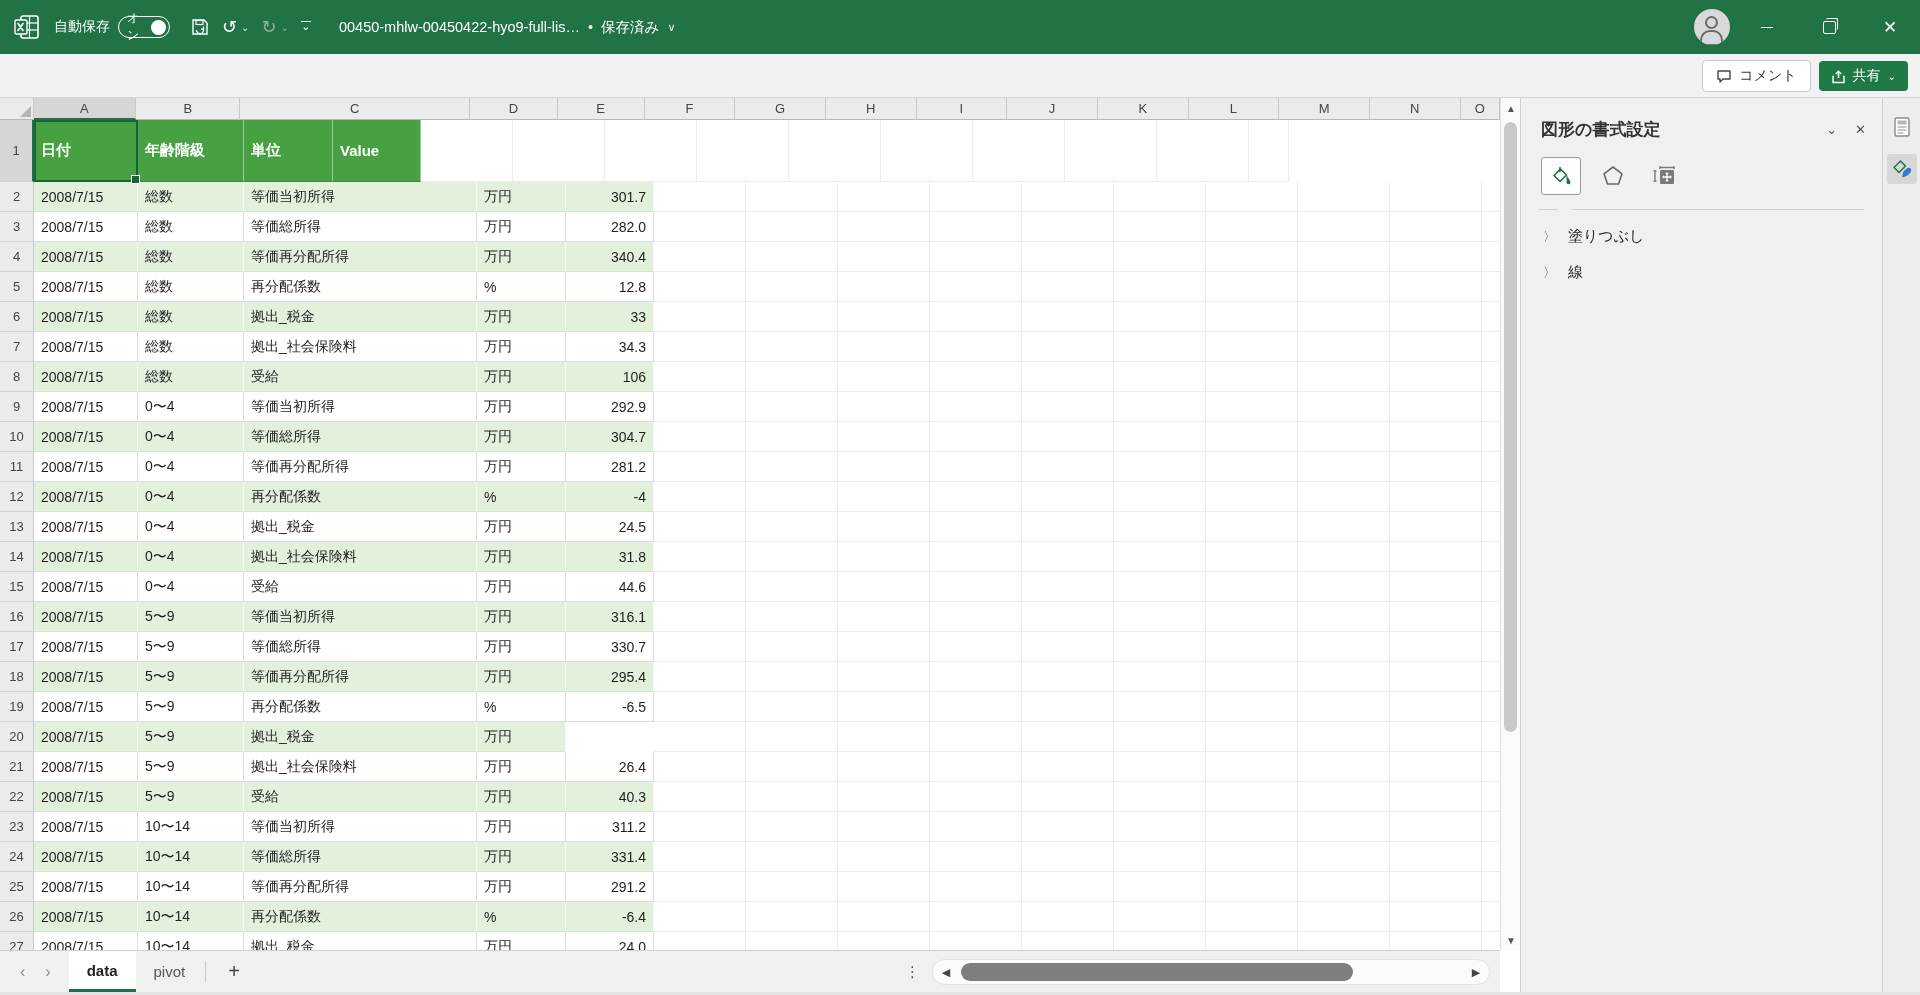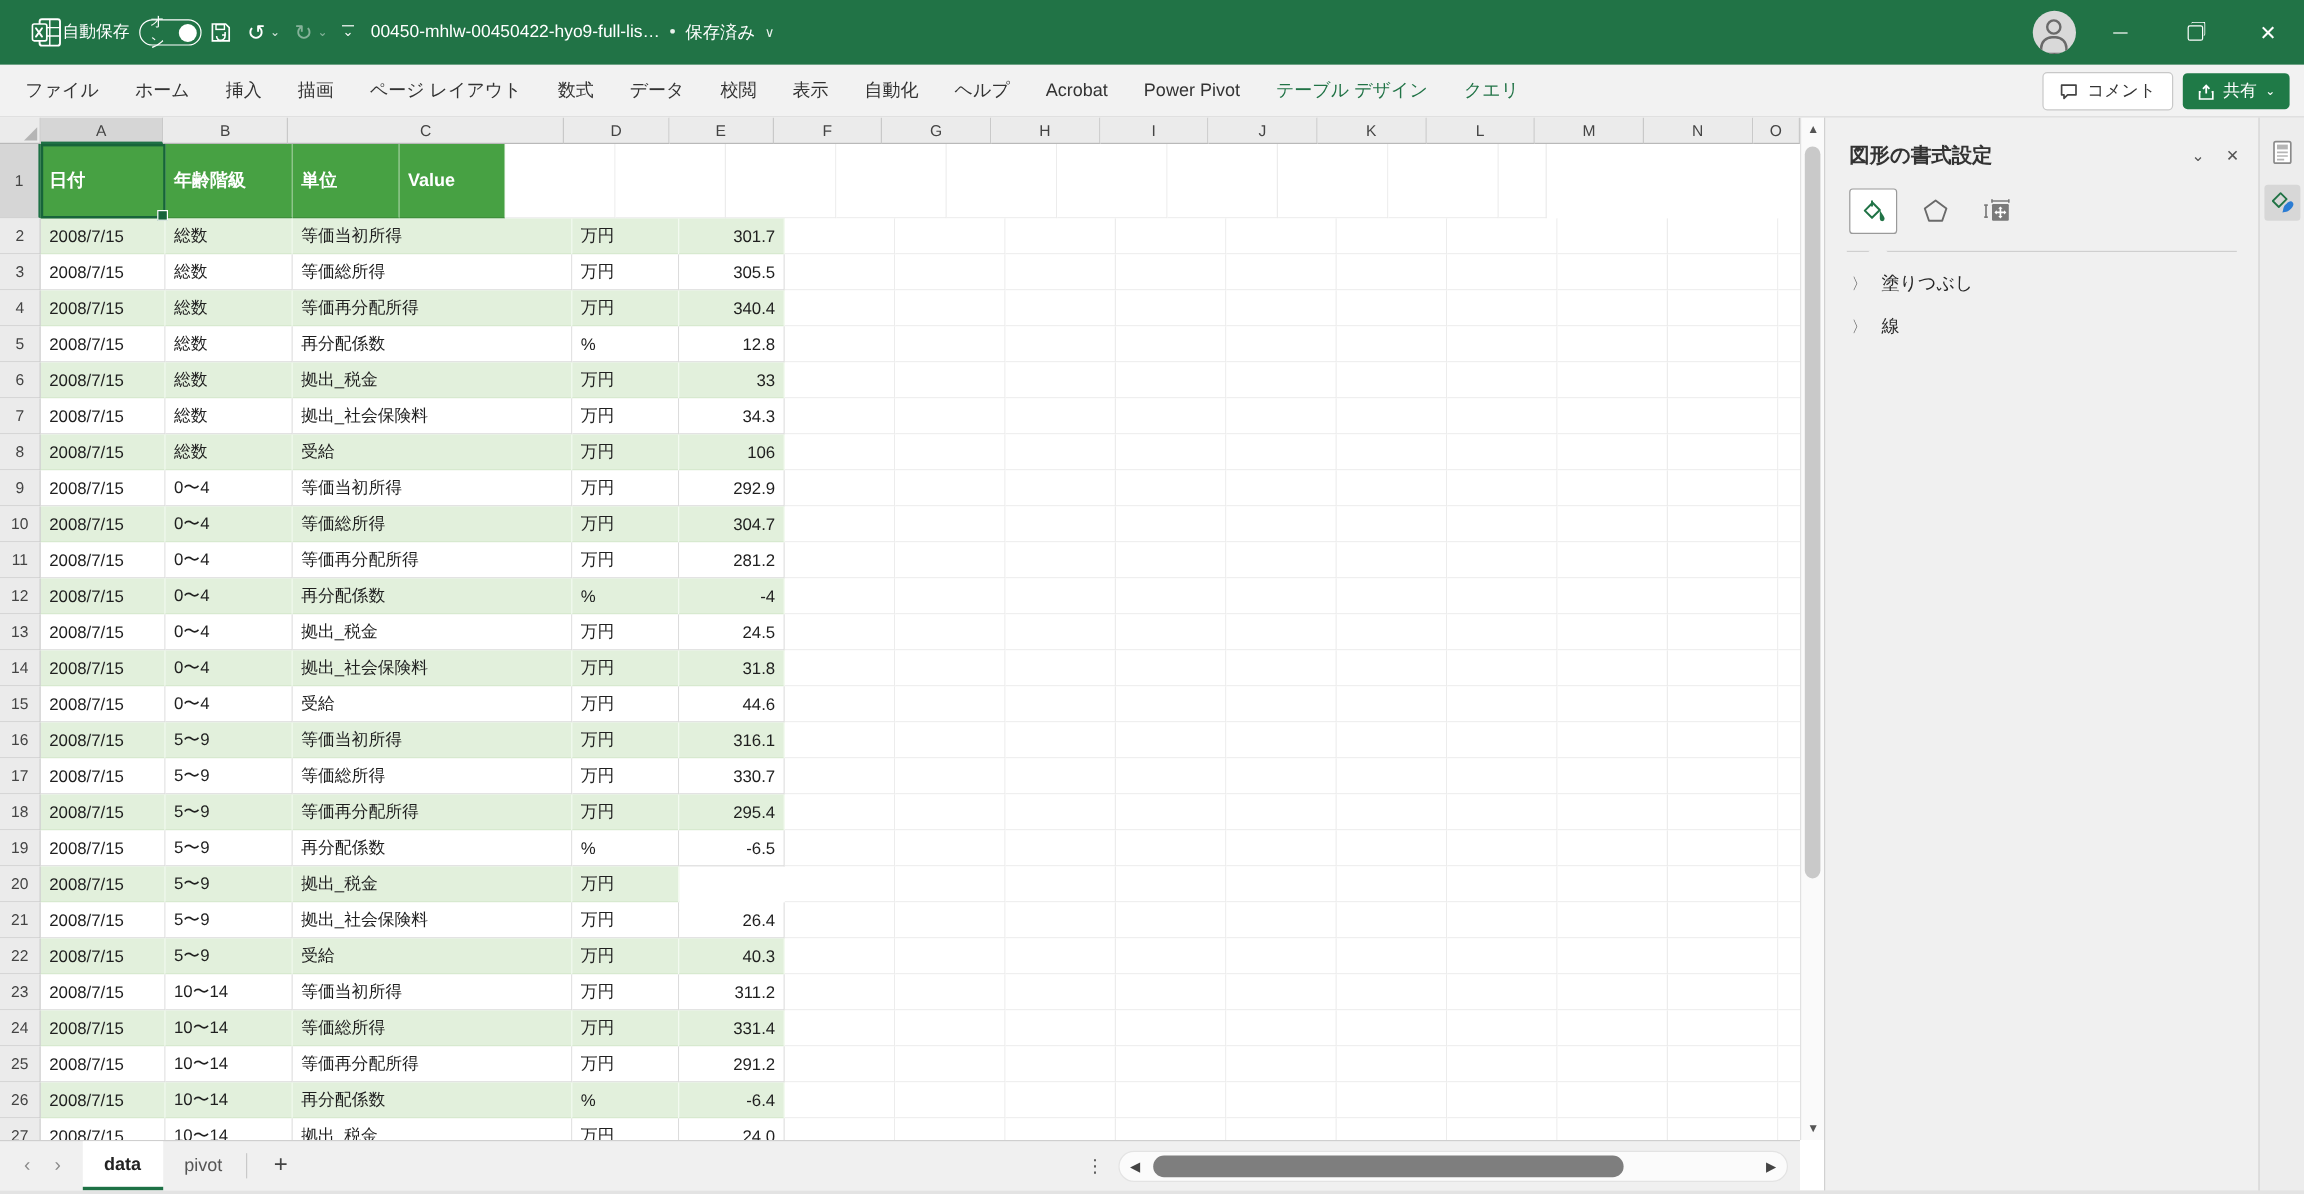--- a/index.html
+++ b/index.html
@@ -3,21 +3,21 @@
 <meta charset="utf-8">
 <style>
   html,body{margin:0;padding:0;}
   body{
     width:1920px;height:995px;position:relative;overflow:hidden;background:#fff;
     font-family:"Liberation Sans","DejaVu Sans",sans-serif;
     -webkit-font-smoothing:antialiased;
   }
   
   .titlebar{position:absolute;left:0;top:0;width:1920px;height:54px;background:#217346;color:#fff;display:flex;align-items:center;}
-  .tb-left{display:flex;align-items:center;padding-left:14px;margin-left:12px;}
+  .tb-left{display:flex;align-items:center;gap:14px;padding-left:14px;}
   .xl-icon{width:26px;height:26px;flex:0 0 auto;}
   .autosave{display:flex;align-items:center;gap:8px;font-size:14px;}
   .toggle{width:52px;height:22px;border:1.5px solid #fff;border-radius:12px;display:flex;align-items:center;justify-content:space-between;padding:0 3px 0 8px;box-sizing:border-box;cursor:pointer;}
   .toggle .knob{width:15px;height:15px;border-radius:50%;background:#fff;}
   .toggle .on-label{font-size:12px;color:#fff;}
   .qat{display:flex;align-items:center;gap:12px;margin-left:6px;}
   .qat .ico{font-size:18px;line-height:1;cursor:pointer;}
   .qat .dim{opacity:.45;}
   .mini-caret{font-size:10px;opacity:.8;margin-left:-8px;}
   .qat-custom{display:flex;flex-direction:column;align-items:center;cursor:pointer;}
@@ -157,37 +157,20 @@
     </div>
   <div class="winbtn btn-restore">
       <span class="glyph-restore"></span>
     </div>
   <div class="winbtn btn-close">
       <span class="glyph-close">✕</span>
     </div>
 </div>
 
 <div class="ribbon">
-  <div class="rtabs">
-      <div class="rtab">ファイル</div>
-      <div class="rtab">ホーム</div>
-      <div class="rtab">挿入</div>
-      <div class="rtab">描画</div>
-      <div class="rtab">ページ レイアウト</div>
-      <div class="rtab">数式</div>
-      <div class="rtab">データ</div>
-      <div class="rtab">校閲</div>
-      <div class="rtab">表示</div>
-      <div class="rtab">自動化</div>
-      <div class="rtab">ヘルプ</div>
-      <div class="rtab">Acrobat</div>
-      <div class="rtab">Power Pivot</div>
-      <div class="rtab ctx">テーブル デザイン</div>
-      <div class="rtab ctx">クエリ</div>
-    </div>
   <div class="ribbon-right">
     <div class="btn-comments">
       <svg width="16" height="15" viewBox="0 0 16 15">
         <path d="M2 2h12v8H7l-3 3v-3H2z" fill="none" stroke="#444" stroke-width="1.4" stroke-linejoin="round"></path>
       </svg>
       <span>コメント</span>
     </div>
     <div class="btn-share">
       <svg width="15" height="15" viewBox="0 0 15 15">
         <path d="M7.5 9V2.5" stroke="#fff" stroke-width="1.5" fill="none"></path>
@@ -255,21 +238,21 @@
         <div class="cell plain" style="width: 92px;"></div>
         <div class="cell plain" style="width: 92px;"></div>
         <div class="cell plain" style="width: 40px;"></div>
       </div>
       <div class="row">
         <div class="rowhdr">3</div>
         <div class="cell " style="width: 104px;">2008/7/15</div>
         <div class="cell " style="width: 106px;">総数</div>
         <div class="cell " style="width: 233px;">等価総所得</div>
         <div class="cell " style="width: 89px;">万円</div>
-        <div class="cell  num" style="width: 88px;">305.5</div>
+        <div class="cell  num" style="width: 88px;">282.0</div>
         <div class="cell plain" style="width: 92px;"></div>
         <div class="cell plain" style="width: 92px;"></div>
         <div class="cell plain" style="width: 92px;"></div>
         <div class="cell plain" style="width: 92px;"></div>
         <div class="cell plain" style="width: 92px;"></div>
         <div class="cell plain" style="width: 92px;"></div>
         <div class="cell plain" style="width: 92px;"></div>
         <div class="cell plain" style="width: 92px;"></div>
         <div class="cell plain" style="width: 92px;"></div>
         <div class="cell plain" style="width: 40px;"></div>

